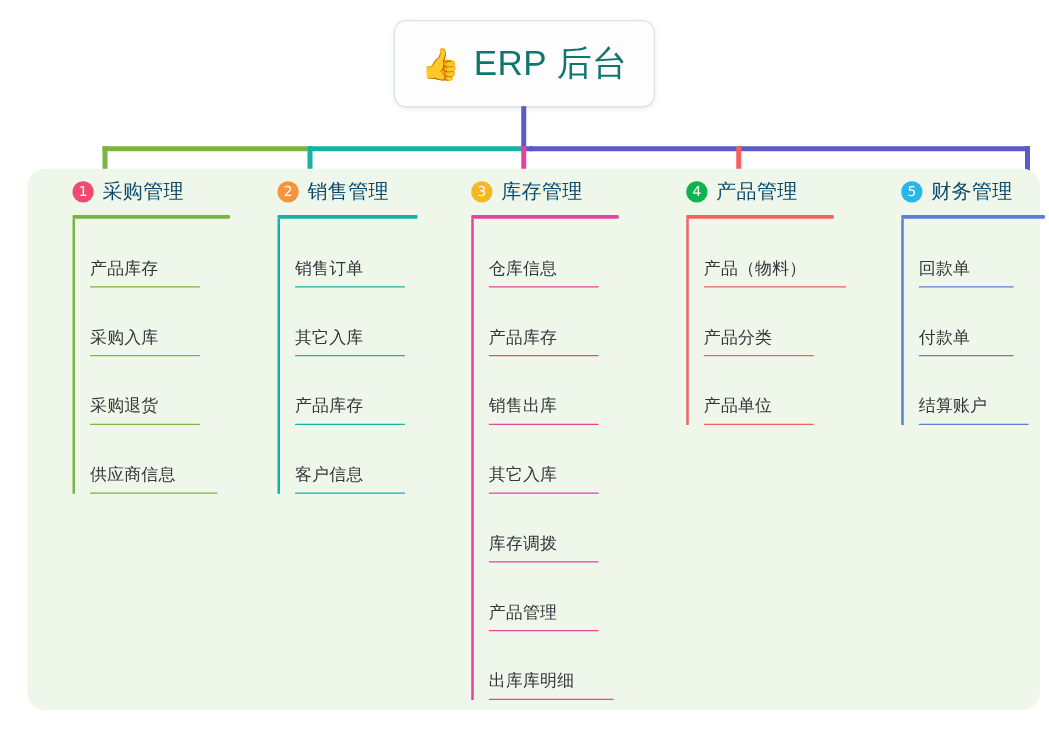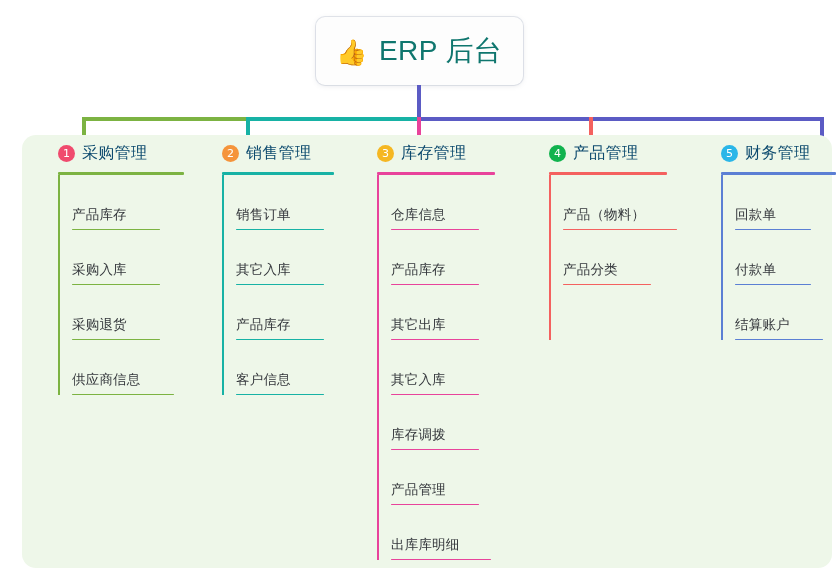--- a/index.html
+++ b/index.html
@@ -258,21 +258,21 @@
         <div class="spine" style="background: rgb(232, 67, 155); height: 385px;"></div>
         <div class="leaf">
           <div class="leaf-label">仓库信息</div>
           <div class="leaf-rule" style="background: rgb(232, 67, 155); width: 88px;"></div>
         </div>
         <div class="leaf">
           <div class="leaf-label">产品库存</div>
           <div class="leaf-rule" style="background: rgb(232, 67, 155); width: 88px;"></div>
         </div>
         <div class="leaf">
-          <div class="leaf-label">其它出库</div>
+          <div class="leaf-label">销售出库</div>
           <div class="leaf-rule" style="background: rgb(232, 67, 155); width: 88px;"></div>
         </div>
         <div class="leaf">
           <div class="leaf-label">其它入库</div>
           <div class="leaf-rule" style="background: rgb(232, 67, 155); width: 88px;"></div>
         </div>
         <div class="leaf">
           <div class="leaf-label">库存调拨</div>
           <div class="leaf-rule" style="background: rgb(232, 67, 155); width: 88px;"></div>
         </div>
@@ -295,20 +295,24 @@
       <div class="col-body">
         <div class="spine" style="background: rgb(244, 97, 95); height: 165px;"></div>
         <div class="leaf">
           <div class="leaf-label">产品（物料）</div>
           <div class="leaf-rule" style="background: rgb(244, 97, 95); width: 114px;"></div>
         </div>
         <div class="leaf">
           <div class="leaf-label">产品分类</div>
           <div class="leaf-rule" style="background: rgb(244, 97, 95); width: 88px;"></div>
         </div>
+        <div class="leaf">
+          <div class="leaf-label">产品单位</div>
+          <div class="leaf-rule" style="background: rgb(244, 97, 95); width: 88px;"></div>
+        </div>
       </div>
     </div>
     <div class="column" style="left: 681px; width: 150px;">
       <div class="col-header">
         <span class="badge" style="background: rgb(42, 182, 232);">5</span>
         <span class="col-title">财务管理</span>
       </div>
       <div class="col-rule" style="background: rgb(91, 127, 212); width: 115px; margin-left: 18px;"></div>
       <div class="col-body">
         <div class="spine" style="background: rgb(91, 127, 212); height: 165px;"></div>

